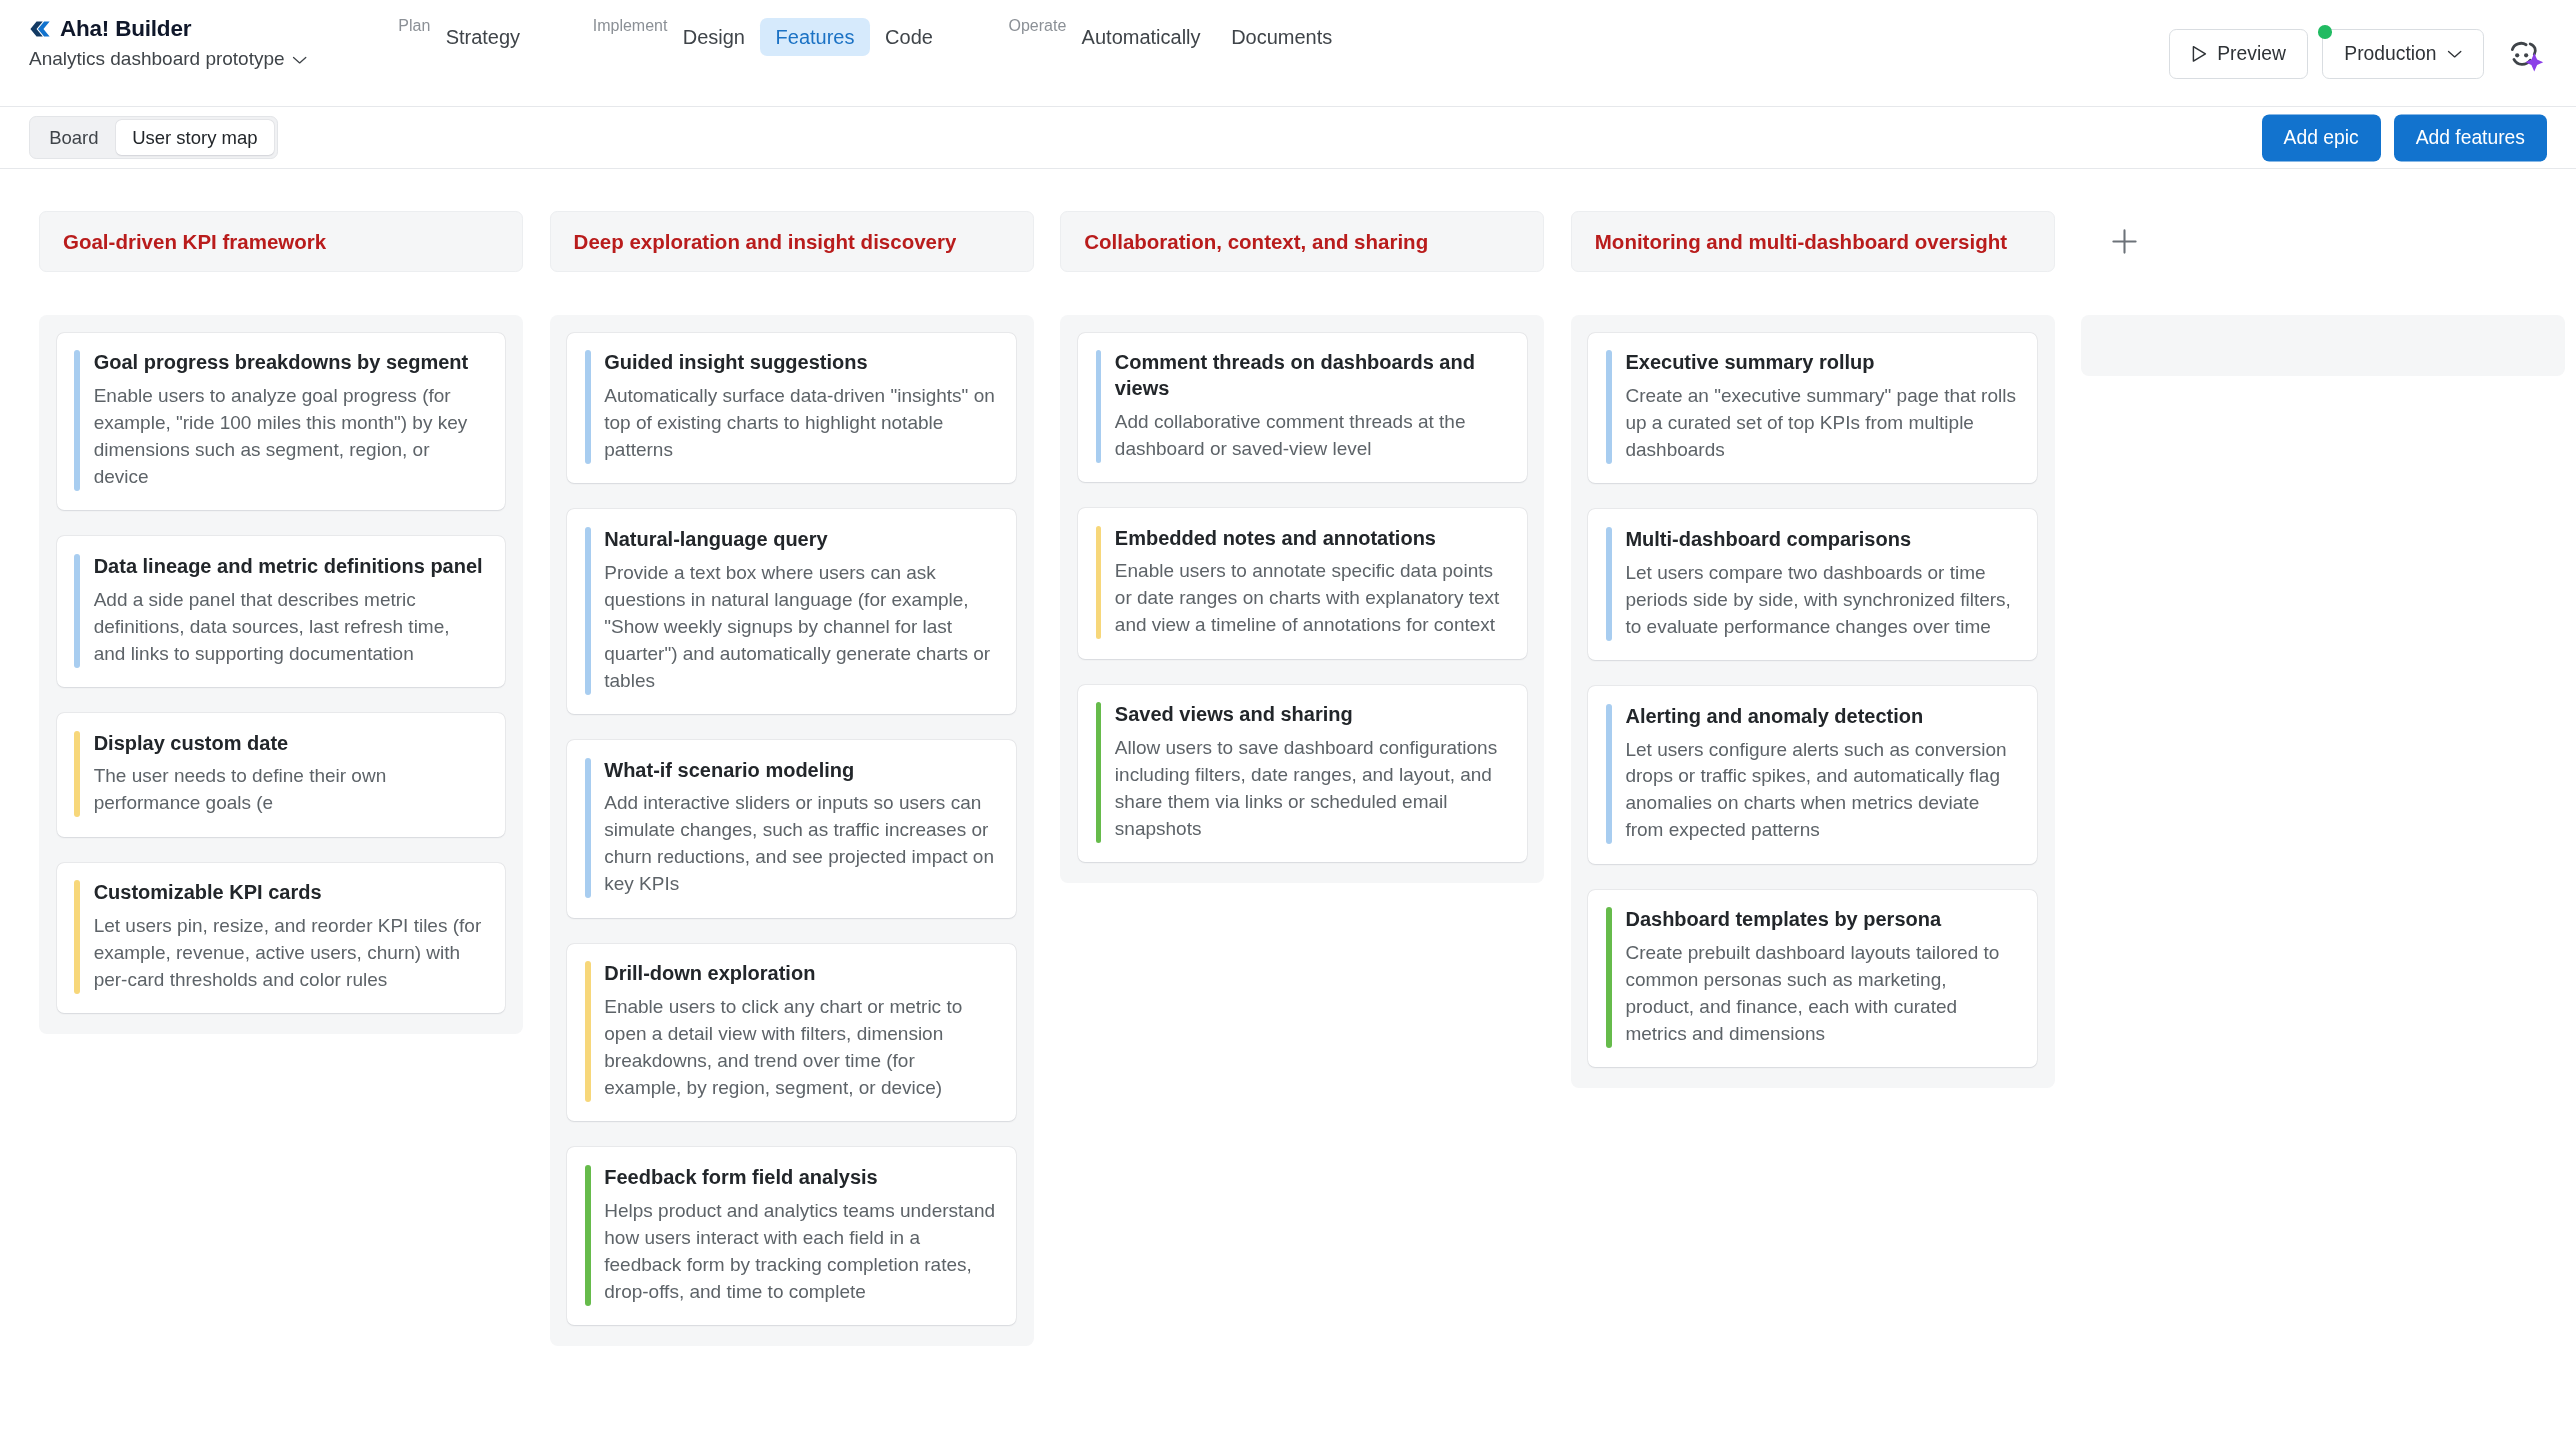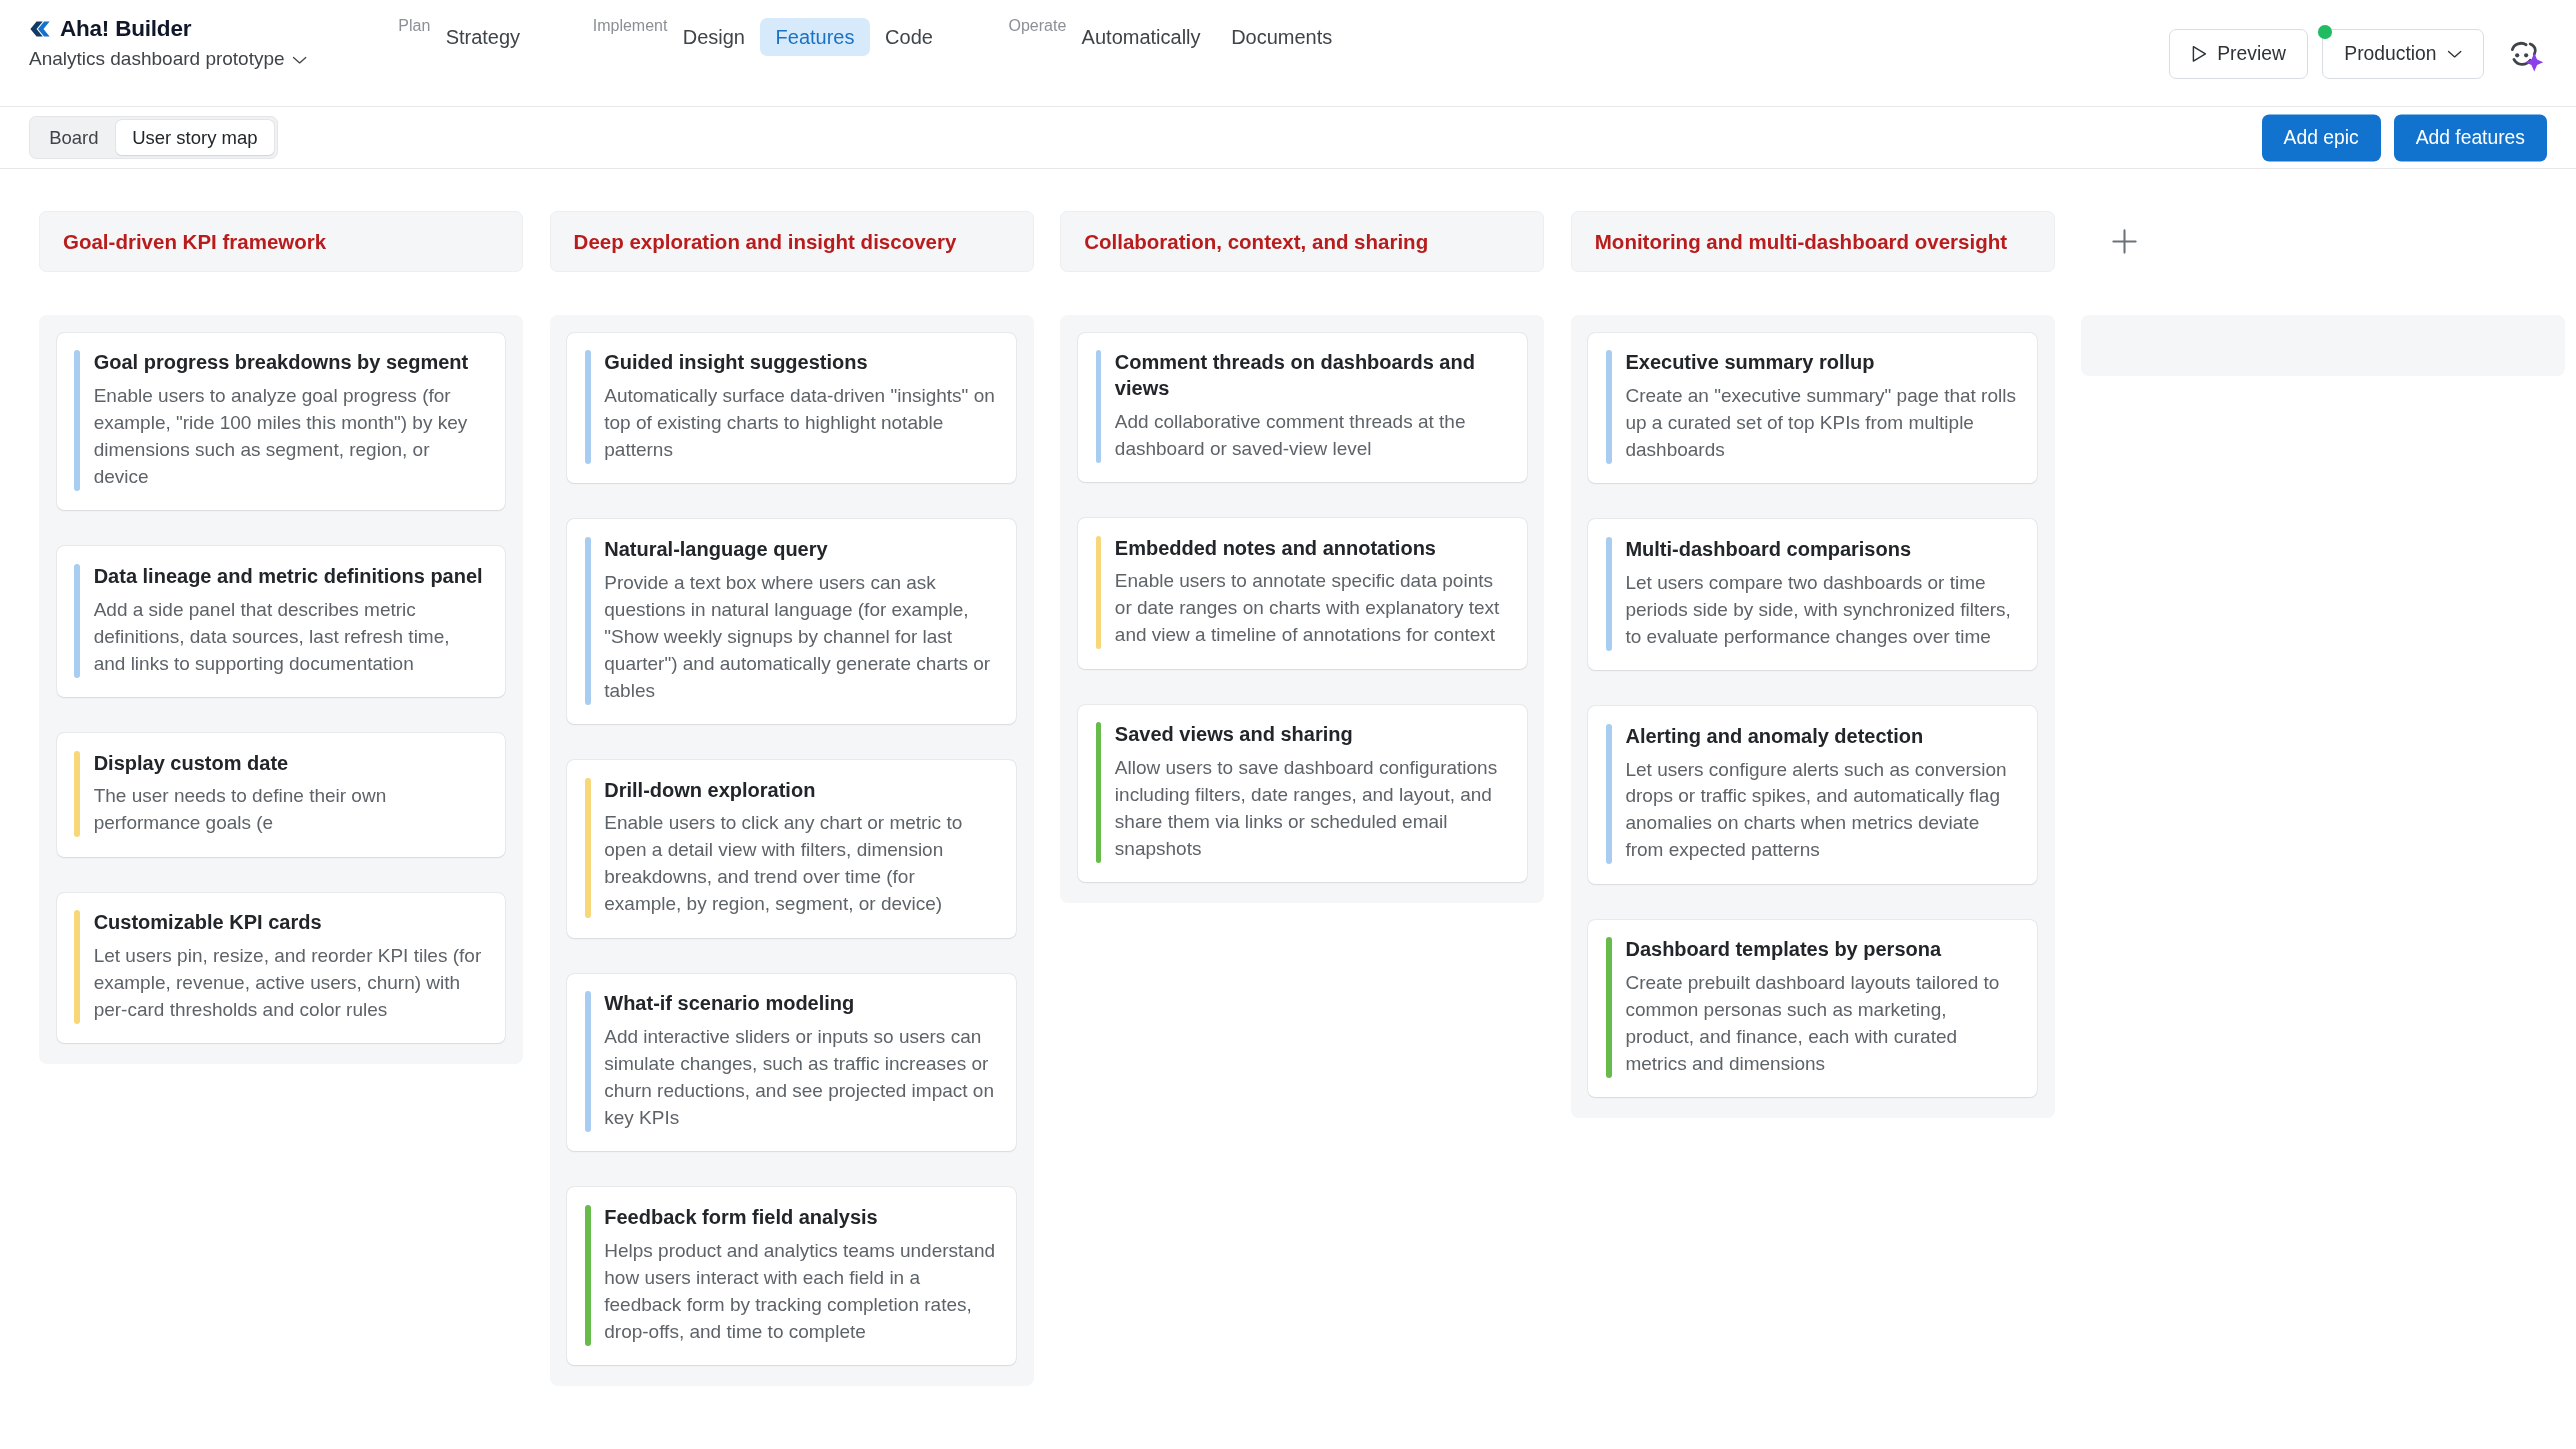--- a/index.html
+++ b/index.html
@@ -164,21 +164,21 @@
   .cols-row {
     display: flex; align-items: flex-start;
     padding-left: 39px; gap: 26.6px;
     margin-top: 43px;
   }
   .col {
     width: 484px; flex: none;
     background: #f5f6f7;
     border-radius: 8px;
     padding: 17.7px 17.7px 21px 17.7px;
-    display: flex; flex-direction: column; gap: 36px;
+    display: flex; flex-direction: column; gap: 26px;
   }
   .col.empty-drop {
     height: 61px; padding: 0; background: #f5f6f7;
   }
 
   .card {
     background: #ffffff;
     border-radius: 7.2px;
     box-shadow: 0 0.8px 1.6px rgba(16,24,40,.09), 0 0 0 0.8px rgba(16,24,40,.05);
     padding: 17.7px 19.3px 19.3px 17.7px;
@@ -353,34 +353,34 @@
         </div>
       </div>
       <div class="card">
         <div class="accent" style="background:#a8cdf0"></div>
         <div class="card-body">
           <div class="card-title">Natural-language query</div>
           <div class="card-desc">Provide a text box where users can ask questions in natural language (for example, "Show weekly signups by channel for last quarter") and automatically generate charts or tables</div>
         </div>
       </div>
       <div class="card">
+        <div class="accent" style="background:#a8cdf0"></div>
+        <div class="card-body">
+          <div class="card-title">What-if scenario modeling</div>
+          <div class="card-desc">Add interactive sliders or inputs so users can simulate changes, such as traffic increases or churn reductions, and see projected impact on key KPIs</div>
+        </div>
+      </div>
+      <div class="card">
         <div class="accent" style="background:#f7d77a"></div>
         <div class="card-body">
           <div class="card-title">Drill-down exploration</div>
           <div class="card-desc">Enable users to click any chart or metric to open a detail view with filters, dimension breakdowns, and trend over time (for example, by region, segment, or device)</div>
         </div>
       </div>
       <div class="card">
-        <div class="accent" style="background:#a8cdf0"></div>
-        <div class="card-body">
-          <div class="card-title">What-if scenario modeling</div>
-          <div class="card-desc">Add interactive sliders or inputs so users can simulate changes, such as traffic increases or churn reductions, and see projected impact on key KPIs</div>
-        </div>
-      </div>
-      <div class="card">
         <div class="accent" style="background:#66bb4b"></div>
         <div class="card-body">
           <div class="card-title">Feedback form field analysis</div>
           <div class="card-desc">Helps product and analytics teams understand how users interact with each field in a feedback form by tracking completion rates, drop-offs, and time to complete</div>
         </div>
       </div>
     </div>
 
     <div class="col">
       <div class="card">

